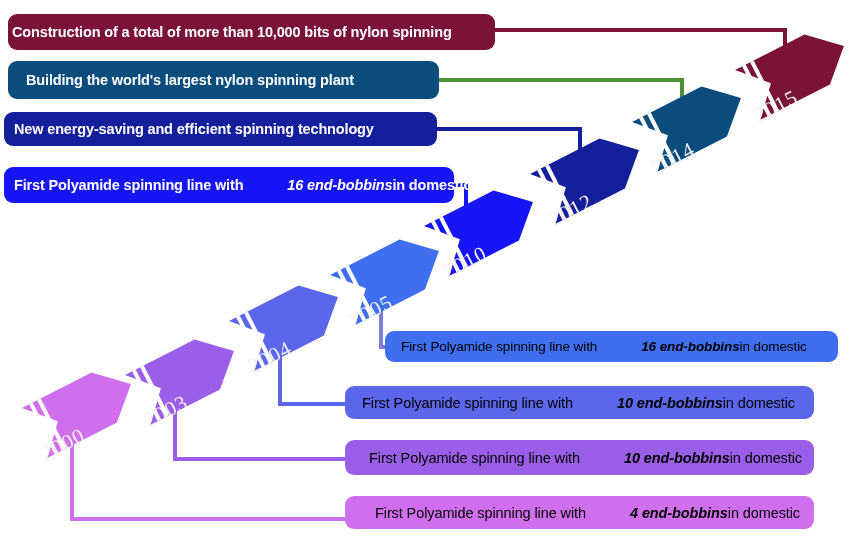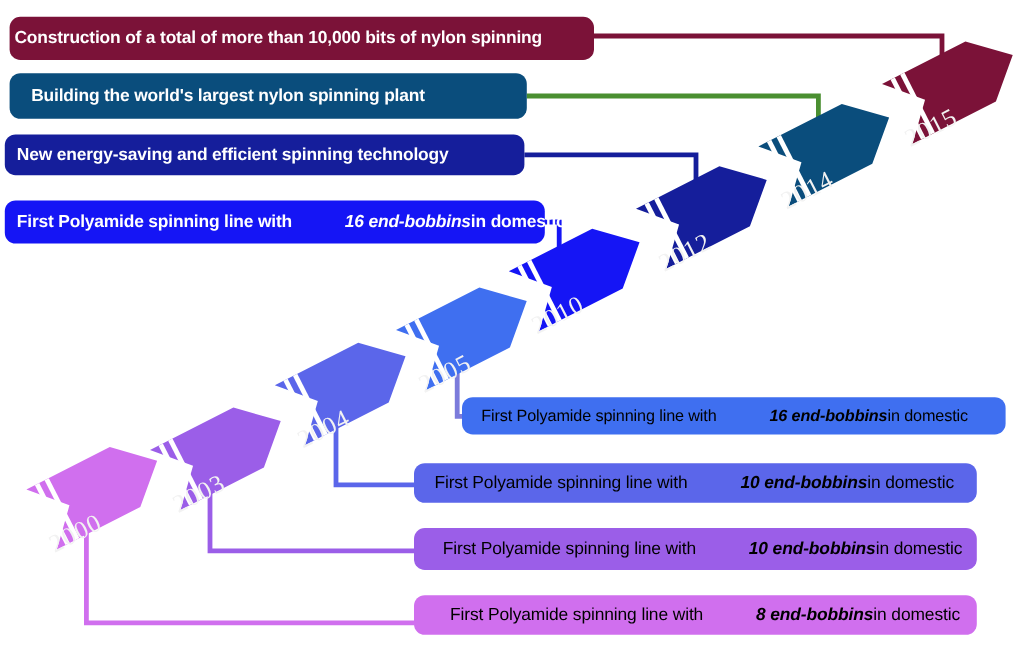--- a/index.html
+++ b/index.html
@@ -198,17 +198,17 @@
   </div>
 
   <div class="lbl bot" id="box-2003">
     <span class="txt">First Polyamide spinning line with </span>
       <span class="em">10 end-bobbins</span>
       <span class="txt"> in domestic</span>
   </div>
 
   <div class="lbl bot" id="box-2000">
     <span class="txt">First Polyamide spinning line with </span>
-      <span class="em">8 end-bobbins</span>
+      <span class="em">4 end-bobbins</span>
       <span class="txt"> in domestic</span>
   </div>
 
 </div>
 
 </body></html>

